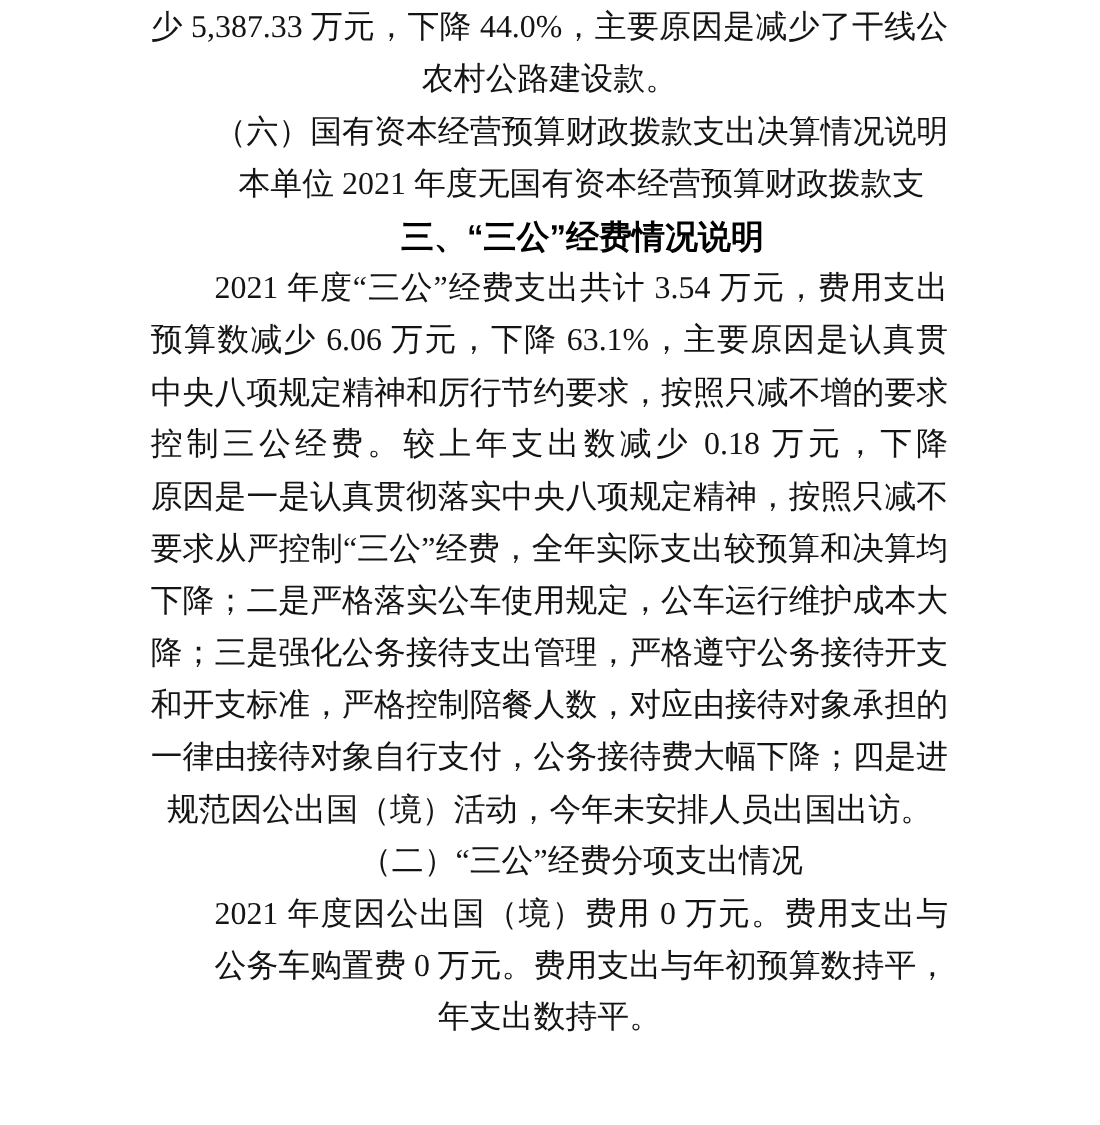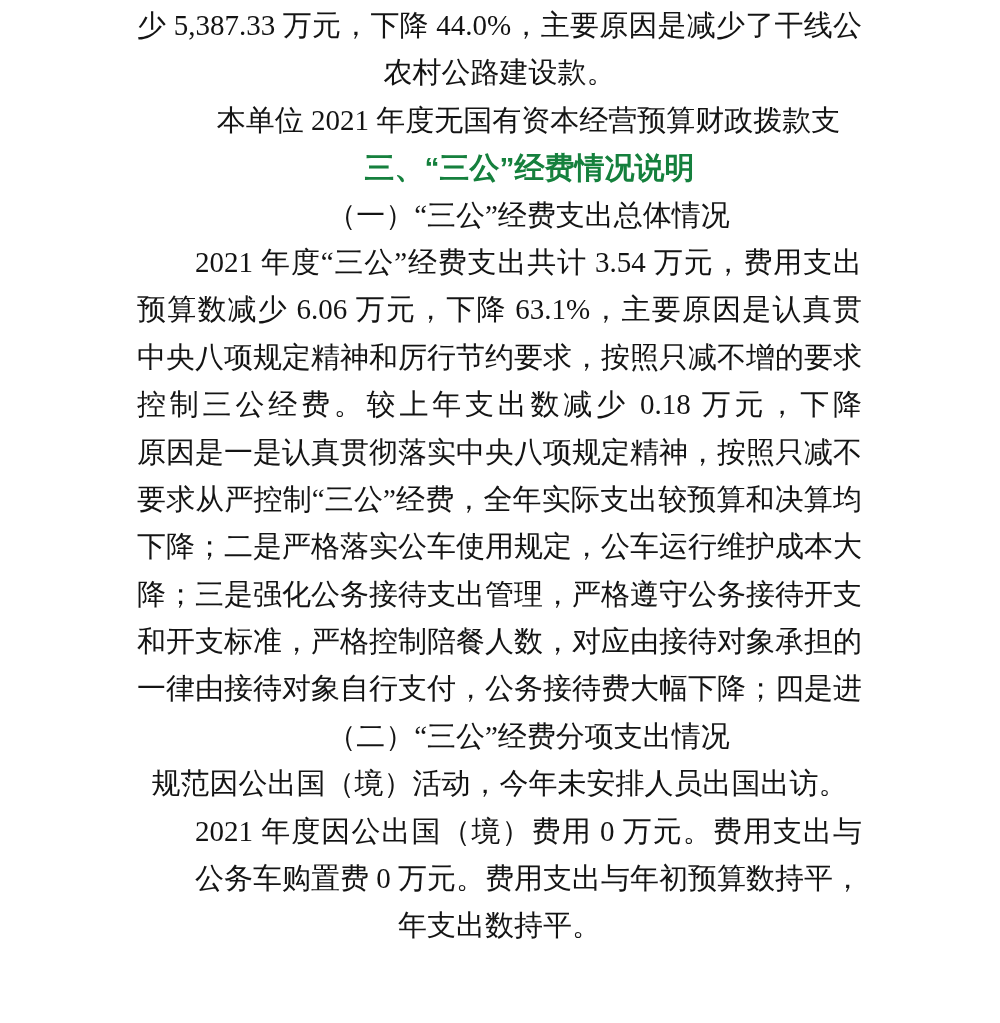--- a/index.html
+++ b/index.html
@@ -35,45 +35,45 @@
     text-align-last: justify;
     text-justify: inter-character;
   }
   .line.indent {
     text-indent: 2em;
   }
   .line.heading {
     font-family: "Liberation Sans", "DejaVu Sans", sans-serif;
     font-weight: bold;
     font-size: 30px;
-    color: #15803d;
+    color: #000000;
   }
   .line.subheading {
     font-weight: normal;
   }
 </style>
 </head>
 <body>
 
 <div class="page">
   <div class="doc-body">
       <div class="line body justify">少 5,387.33 万元，下降 44.0%，主要原因是减少了干线公路及</div>
       <div class="line body">农村公路建设款。</div>
+      <div class="line subheading indent">（六）国有资本经营预算财政拨款支出决算情况说明</div>
       <div class="line body indent">本单位 2021 年度无国有资本经营预算财政拨款支出。</div>
       <div class="line heading indent">三、“三公”经费情况说明</div>
-      <div class="line subheading indent">（一）“三公”经费支出总体情况</div>
       <div class="line body indent justify">2021 年度“三公”经费支出共计 3.54 万元，费用支出较年初</div>
       <div class="line body justify">预算数减少 6.06 万元，下降 63.1%，主要原因是认真贯彻落实</div>
       <div class="line body justify">中央八项规定精神和厉行节约要求，按照只减不增的要求从严</div>
       <div class="line body justify">控制三公经费。较上年支出数减少 0.18 万元，下降 4.8%，主要</div>
       <div class="line body justify">原因是一是认真贯彻落实中央八项规定精神，按照只减不增的</div>
       <div class="line body justify">要求从严控制“三公”经费，全年实际支出较预算和决算均有所</div>
       <div class="line body justify">下降；二是严格落实公车使用规定，公车运行维护成本大幅下</div>
       <div class="line body justify">降；三是强化公务接待支出管理，严格遵守公务接待开支范围</div>
       <div class="line body justify">和开支标准，严格控制陪餐人数，对应由接待对象承担的费用</div>
       <div class="line body justify">一律由接待对象自行支付，公务接待费大幅下降；四是进一步</div>
+      <div class="line body">规范因公出国（境）活动，今年未安排人员出国出访。</div>
       <div class="line subheading indent">（二）“三公”经费分项支出情况</div>
-      <div class="line body">规范因公出国（境）活动，今年未安排人员出国出访。</div>
       <div class="line body indent justify">2021 年度因公出国（境）费用 0 万元。费用支出与年初预</div>
       <div class="line body indent justify">公务车购置费 0 万元。费用支出与年初预算数持平，与上</div>
       <div class="line body">年支出数持平。</div>
     </div>
 </div>
 
 </body></html>

